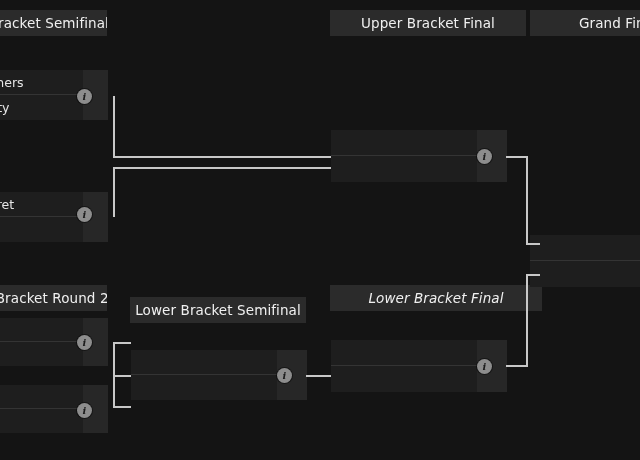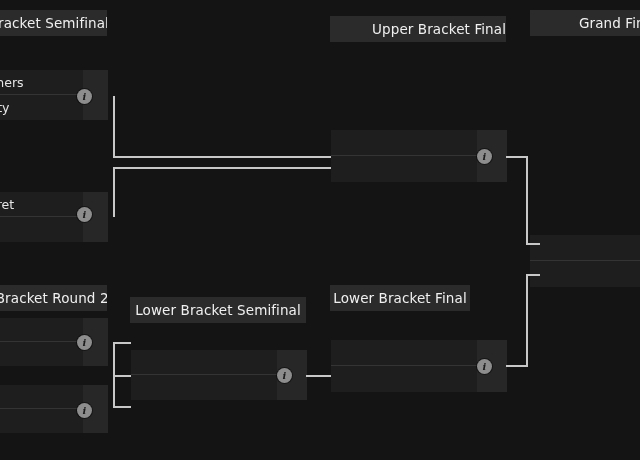--- a/index.html
+++ b/index.html
@@ -119,37 +119,37 @@
 </style>
 </head>
 <body>
 
 <div id="stage">
 
   <div class="round-header" style="left:-48px; top:10px; width:155px;">
     <span>Upper Bracket Semifinals</span>
   </div>
 
-  <div class="round-header" style="left:330px; top:16px; width:176px;justify-content:flex-end;">
+  <div class="round-header" style="left:330px; top:10px; width:196px;">
     <span>Upper Bracket Final</span>
   </div>
 
   <div class="round-header" style="left:530px; top:10px; width:176px;">
     <span>Grand Final</span>
   </div>
 
   <div class="round-header" style="left:-48px; top:285px; width:155px;">
     <span>Lower Bracket Round 2</span>
   </div>
 
   <div class="round-header" style="left:130px; top:285px; width:176px;margin-top:12px;">
     <span>Lower Bracket Semifinal</span>
   </div>
 
-  <div class="round-header" style="left:330px; top:285px; width:140px;">
+  <div class="round-header" style="left:330px; top:285px; width:212px;font-style:italic;">
     <span>Lower Bracket Final</span>
   </div>
 
   <div class="conn v" style="left:113px; top:96px; height:62px;"></div>
   <div class="conn h" style="left:113px; top:156px; width:218px;"></div>
 
   <div class="conn v" style="left:113px; top:167px; height:50px;"></div>
   <div class="conn h" style="left:113px; top:167px; width:218px;"></div>
 
   <div class="conn h" style="left:506px; top:156px; width:22px;"></div>

